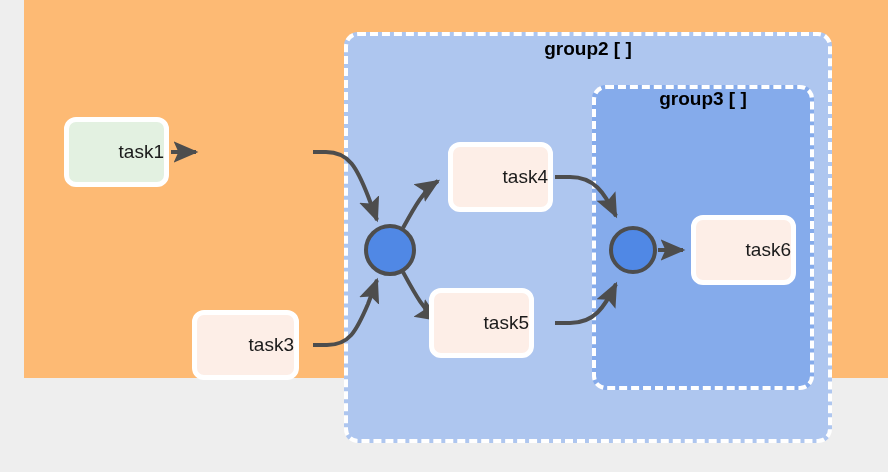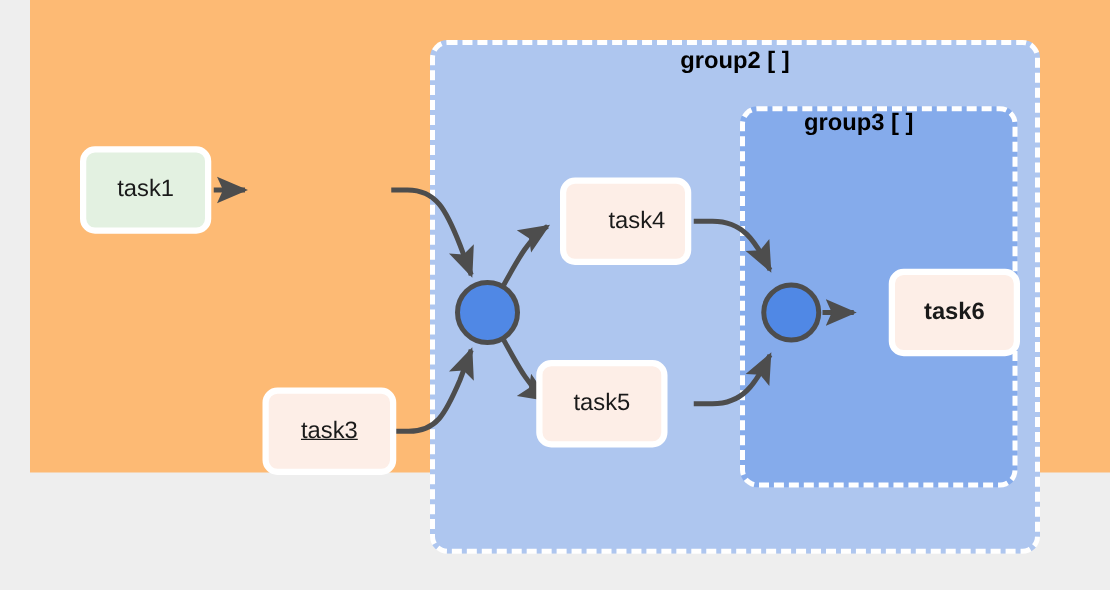--- a/index.html
+++ b/index.html
@@ -48,33 +48,33 @@
     white-space: nowrap;
     letter-spacing: 0px;
   }
   #group2-label {
     left: 320px;
     top: 38px;
     width: 488px;
     text-align: center;
   }
   #group3-label {
-    left: 552px;
+    left: 568px;
     top: 88px;
     width: 222px;
     text-align: center;
   }
   .task-node {
     position: absolute;
     box-sizing: border-box;
     border-radius: 12px;
     border: 5px solid #ffffff;
     display: flex;
     align-items: center;
-    justify-content: center;
+    justify-content: flex-end;
     font-size: 19px;
     color: #1a1a1a;
   }
   .task-green { background: #e3f1e1; }
   .task-pink  { background: #fdeee7; }
   #svg-edges {
     position: absolute;
     left: 0;
     top: 0;
     width: 888px;
@@ -125,29 +125,29 @@
   </svg>
 
   <div class="junction" style="left:340px; top:224px; width:52px; height:52px;"></div>
   <div class="junction" style="left:585px; top:226px; width:48px; height:48px;"></div>
 
   <div class="task-node task-green" style="left:40px; top:117px; width:105px; height:70px;">
     <span>task1</span>
   </div>
 
 
-  <div class="task-node task-pink" style="left:186px; top:310px; width:107px; height:70px;text-decoration:underline;">
+  <div class="task-node task-pink" style="left:168px; top:310px; width:107px; height:70px;">
     <span>task3</span>
   </div>
 
   <div class="task-node task-pink" style="left:424px; top:142px; width:105px; height:70px;padding-left:18px;">
     <span>task4</span>
   </div>
 
   <div class="task-node task-pink" style="left:405px; top:288px; width:105px; height:70px;">
     <span>task5</span>
   </div>
 
-  <div class="task-node task-pink" style="left:687px; top:215px; width:105px; height:70px;font-weight:bold;">
+  <div class="task-node task-pink" style="left:667px; top:215px; width:105px; height:70px;">
     <span>task6</span>
   </div>
 
 </div>
 
 </body></html>

